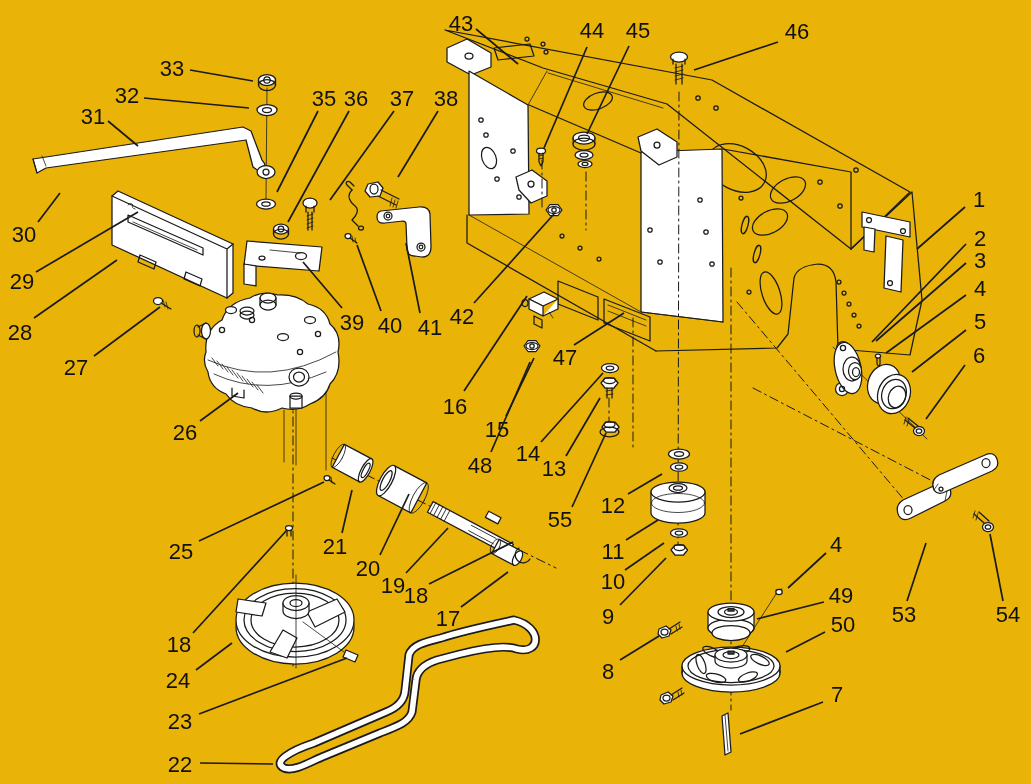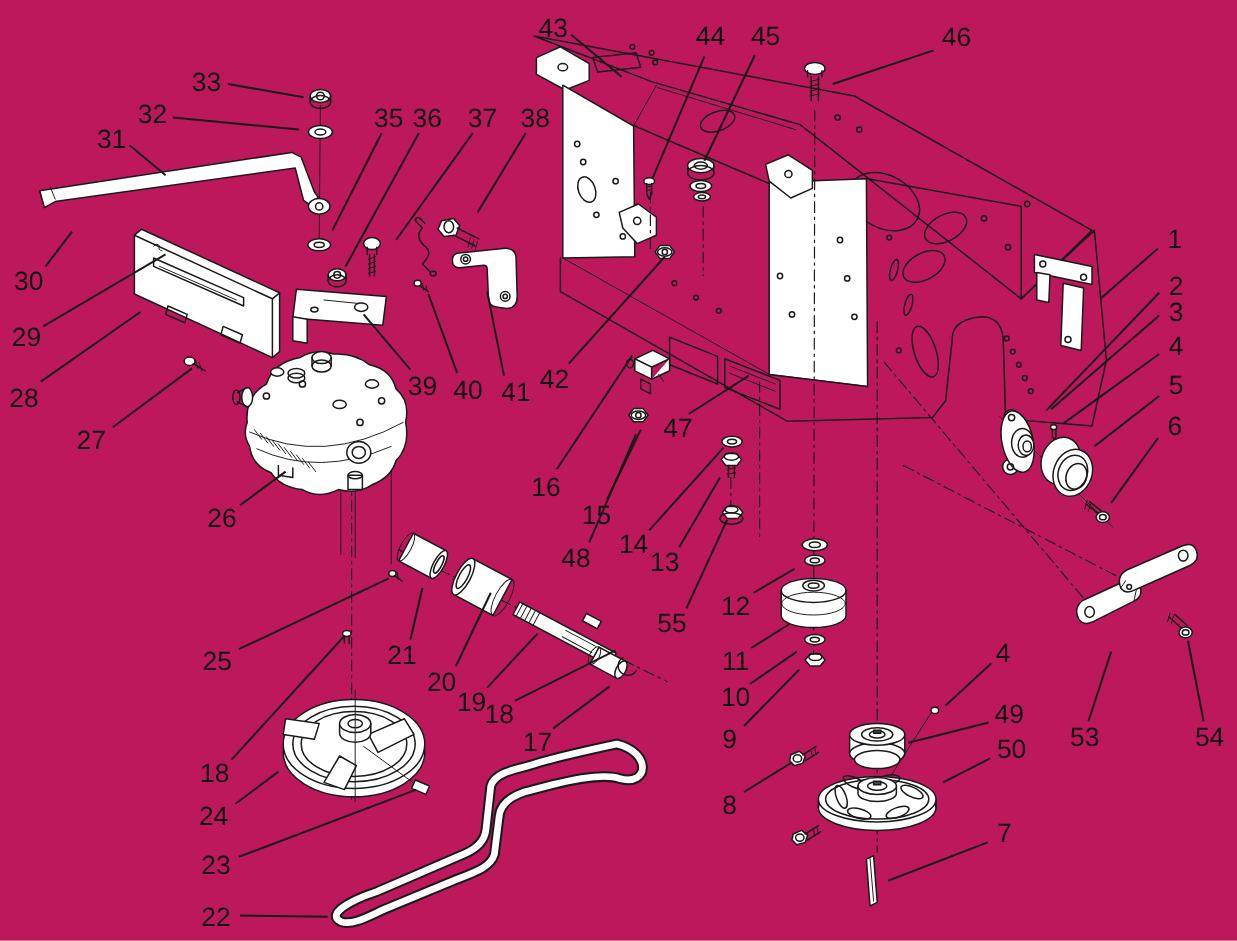--- a/index.html
+++ b/index.html
@@ -1,16 +1,16 @@
 <!DOCTYPE html>
 <html><head>
 <meta charset="utf-8">
 <style>
   html,body{margin:0;padding:0;background:#ffffff;}
-  .stage{position:relative;width:1031px;height:784px;background:#be185d;overflow:hidden;}
+  .stage{position:relative;width:1031px;height:784px;background:#eab308;overflow:hidden;}
   svg{display:block;}
   #art path, #art ellipse, #art circle, #art line, #art rect, #art polyline{
     fill:none;stroke:#1a1a1a;stroke-width:1.25;stroke-linecap:round;stroke-linejoin:round;
   }
   #art .wfill{fill:#ffffff;}
   #art .thin{stroke-width:0.8;}
   #art .dash{stroke-width:1;stroke-dasharray:9 4 2 4;}
   #art .beltout{stroke:#1a1a1a;stroke-width:9;fill:none;}
   #art .beltin{stroke:#ffffff;stroke-width:5.6;fill:none;}
   #art .dark{fill:#444;}

